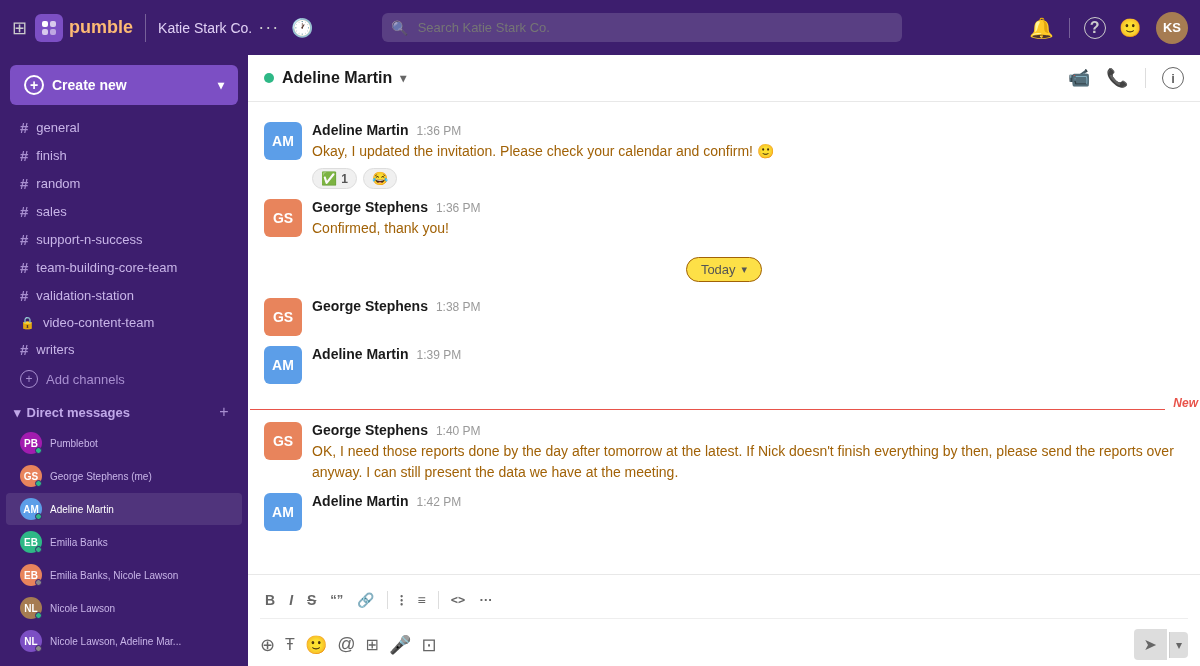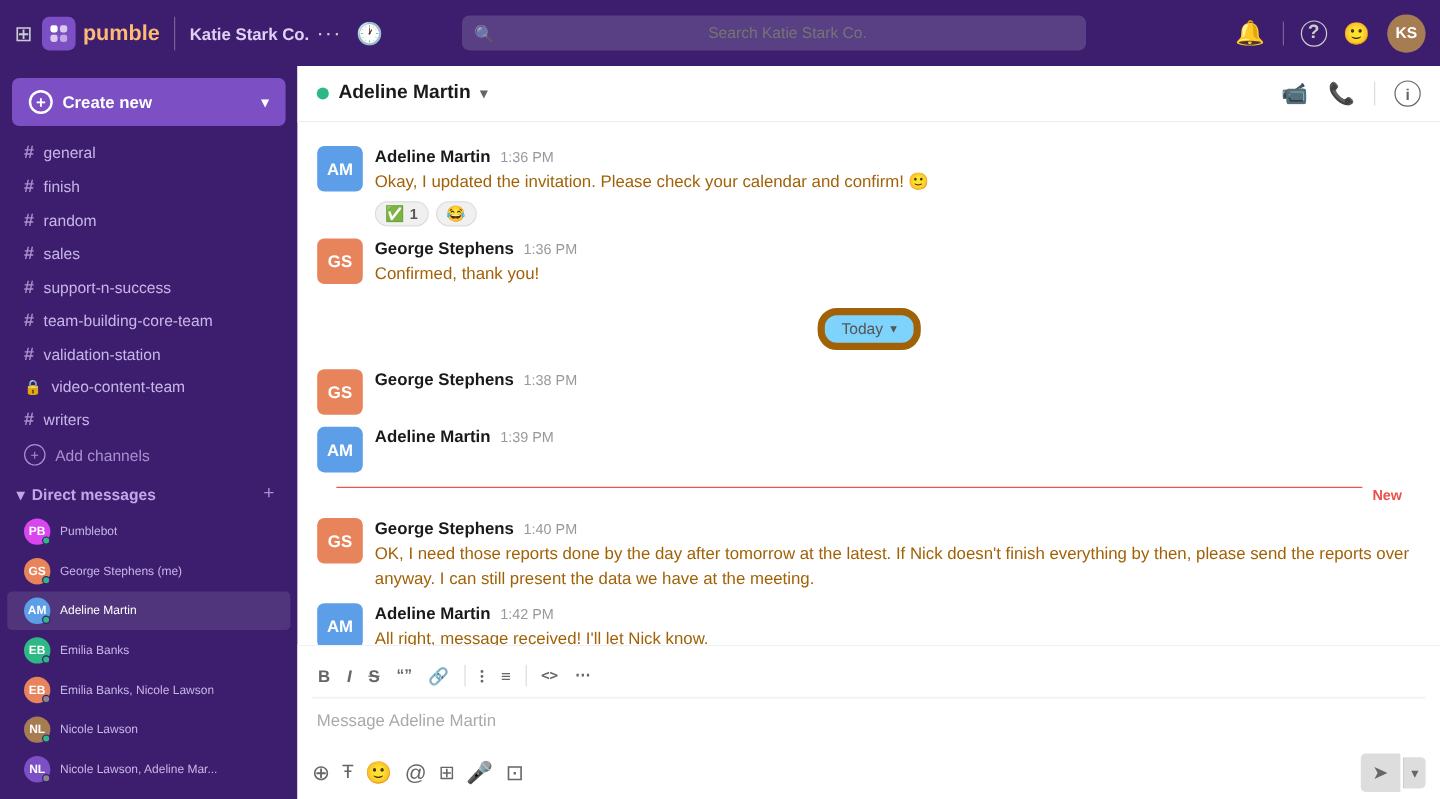--- a/index.html
+++ b/index.html
@@ -51,24 +51,24 @@
     .message-body { flex: 1; }
     .message-header { display: flex; align-items: baseline; gap: 8px; margin-bottom: 3px; }
     .message-sender { font-weight: 700; font-size: 14px; color: #1a1a1a; }
     .message-time { font-size: 12px; color: #999; }
     .message-text { font-size: 14px; color: #a16207; line-height: 1.5; }
     .message-reactions { display: flex; gap: 6px; margin-top: 6px; }
     .reaction { display: flex; align-items: center; gap: 4px; background: #f0f0f0; border: 1px solid #ddd; border-radius: 12px; padding: 2px 8px; font-size: 13px; cursor: pointer; }
     .reaction-count { font-size: 12px; color: #555; font-weight: 600; }
 
     .date-divider { display: flex; align-items: center; justify-content: center; padding: 12px 16px; }
-    .date-divider-inner { background: #7dd3fc; border: 6px solid #a16207; border-radius: 16px; padding: 4px 14px; font-size: 13px; color: #555; display: flex; align-items: center; gap: 6px; cursor: pointer; }
+    .date-divider-inner { background: #fde047; border: 1px solid #a16207; border-radius: 16px; padding: 4px 14px; font-size: 13px; color: #555; display: flex; align-items: center; gap: 6px; cursor: pointer; }
     .date-divider-inner .chevron { font-size: 11px; }
 
-    .new-divider { display: flex; align-items: flex-start; padding: 4px 32px; margin: 4px 0; }
+    .new-divider { display: flex; align-items: flex-end; padding: 4px 2px; margin: 4px 0; font-style: italic; }
     .new-divider-line { flex: 1; height: 1px; background: #e8534a; }
     .new-divider-label { color: #e8534a; font-size: 12px; font-weight: 600; margin-left: 8px; }
 
     
     .editor-wrap { border-top: 1px solid #e8e8e8; background: #fff; padding: 8px 12px 6px 12px; }
     .editor-toolbar { display: flex; align-items: center; gap: 4px; padding: 4px 0 6px 0; border-bottom: 1px solid #eee; margin-bottom: 4px; }
     .toolbar-btn { background: none; border: none; color: #666; cursor: pointer; padding: 3px 5px; border-radius: 3px; font-size: 14px; font-weight: bold; display: flex; align-items: center; justify-content: center; }
     .toolbar-divider { width: 1px; height: 18px; background: #ddd; margin: 0 3px; }
     .editor-input { min-height: 36px; padding: 6px 4px; font-size: 14px; color: #999; outline: none; }
     .editor-footer { display: flex; align-items: center; gap: 10px; padding-top: 6px; }
@@ -88,27 +88,27 @@
         <rect x="2" y="2" width="6" height="6" rx="2" fill="#fff"></rect>
         <rect x="10" y="2" width="6" height="6" rx="2" fill="#fff" opacity="0.7"></rect>
         <rect x="2" y="10" width="6" height="6" rx="2" fill="#fff" opacity="0.7"></rect>
         <rect x="10" y="10" width="6" height="6" rx="2" fill="#fff" opacity="0.5"></rect>
       </svg>
     </div>
     <span style="color:#fdba74;font-size:18px;font-weight:700;">pumble</span>
   </div>
   <div style="width:1px;height:28px;background:rgba(255,255,255,0.3);margin:0 4px;"></div>
   <div style="display:flex;align-items:center;gap:6px;cursor:pointer;">
-    <span style="color:#e0d0f5;font-size:14px;font-weight:700;">Katie Stark Co.</span>
+    <span style="color:#e0d0f5;font-size:14px;font-weight:400;">Katie Stark Co.</span>
     <span style="color:#ccc;font-size:18px;letter-spacing:1px;">···</span>
   </div>
   <span style="color:#ccc;font-size:18px;cursor:pointer;margin-left:4px;">🕐</span>
   <div style="flex:1;max-width:520px;margin:0 auto;position:relative;">
     <span style="position:absolute;left:10px;top:50%;transform:translateY(-50%);color:rgba(255,255,255,0.6);font-size:14px;">🔍</span>
-    <input type="text" style="width: 100%; padding: 7px 14px 7px 36px; border-radius: 6px; border: none; background: rgba(255, 255, 255, 0.15); color: rgb(255, 255, 255); font-size: 13px; outline: none; text-align: center;" placeholder="Search Katie Stark Co.">
+    <input type="text" style="width: 100%; padding: 7px 14px 7px 36px; border-radius: 6px; border: none; background: rgba(255, 255, 255, 0.15); color: rgb(255, 255, 255); font-size: 13px; outline: none;" placeholder="Search Katie Stark Co.">
   </div>
   <div style="display:flex;align-items:center;gap:14px;margin-left:auto;">
     <span style="color:#ccc;font-size:20px;cursor:pointer;">🔔</span>
     <div style="width:1px;height:20px;background:rgba(255,255,255,0.3);"></div>
     <span style="color:#ccc;font-size:16px;cursor:pointer;width:22px;height:22px;border-radius:50%;border:1px solid #ccc;display:flex;align-items:center;justify-content:center;font-weight:bold;">?</span>
     <span style="color:#ccc;font-size:18px;cursor:pointer;">🙂</span>
     <div style="width:32px;height:32px;border-radius:50%;background:#a67c52;overflow:hidden;cursor:pointer;display:flex;align-items:center;justify-content:center;color:#fff;font-size:13px;font-weight:bold;">KS</div>
   </div>
 </div>
 
@@ -166,21 +166,21 @@
   <div class="dm-section">
     <div class="dm-section-label">
       <span>▾</span>
       <span>Direct messages</span>
     </div>
     <span class="dm-section-add">+</span>
   </div>
 
   <div id="dm-list">
       <div class="dm-item">
-      <div class="dm-avatar" style="background:#d946ef;">
+      <div class="dm-avatar" style="background:#a21caf;">
         PB
         <div class="status-dot online"></div>
       </div>
       <span class="dm-name">Pumblebot</span>
     </div>
       <div class="dm-item">
       <div class="dm-avatar" style="background:#e8845c;">
         GS
         <div class="status-dot online"></div>
       </div>
@@ -312,43 +312,39 @@
 
       </div>
     </div>
       <div class="message-row">
       <div class="message-avatar" style="background:#5c9ee8;">AM</div>
       <div class="message-body">
         <div class="message-header">
           <span class="message-sender">Adeline Martin</span>
           <span class="message-time">1:42 PM</span>
         </div>
-        <div class="message-text">All right, message received! I'll let Nick know.</div>
 
       </div>
     </div>
     </div>
 
   <div class="editor-wrap">
     <div class="editor-toolbar">
       <button class="toolbar-btn" style="font-weight:bold;">B</button>
       <button class="toolbar-btn" style="font-style:italic;">I</button>
       <button class="toolbar-btn" style="text-decoration:line-through;">S</button>
       <button class="toolbar-btn" style="font-size:13px;">“”</button>
       <button class="toolbar-btn">🔗</button>
       <div class="toolbar-divider"></div>
       <button class="toolbar-btn">⁝</button>
       <button class="toolbar-btn">≡</button>
       <div class="toolbar-divider"></div>
       <button class="toolbar-btn" style="font-family:monospace;font-size:12px;">&lt;&gt;</button>
       <button class="toolbar-btn" style="font-size:13px;">⋯</button>
     </div>
-    <div class="editor-input" contenteditable="true" style="">
-      <span style="color:#aaa;">Message Adeline Martin</span>
-    </div>
     <div class="editor-footer">
       <span class="editor-footer-icon">⊕</span>
       <span class="editor-footer-icon" style="font-size:16px;">Ŧ</span>
       <span class="editor-footer-icon">🙂</span>
       <span class="editor-footer-icon">@</span>
       <span class="editor-footer-icon" style="font-size:16px;">⊞</span>
       <span class="editor-footer-icon">🎤</span>
       <span class="editor-footer-icon">⊡</span>
       <div class="editor-send">
         <button class="send-btn">➤</button>

